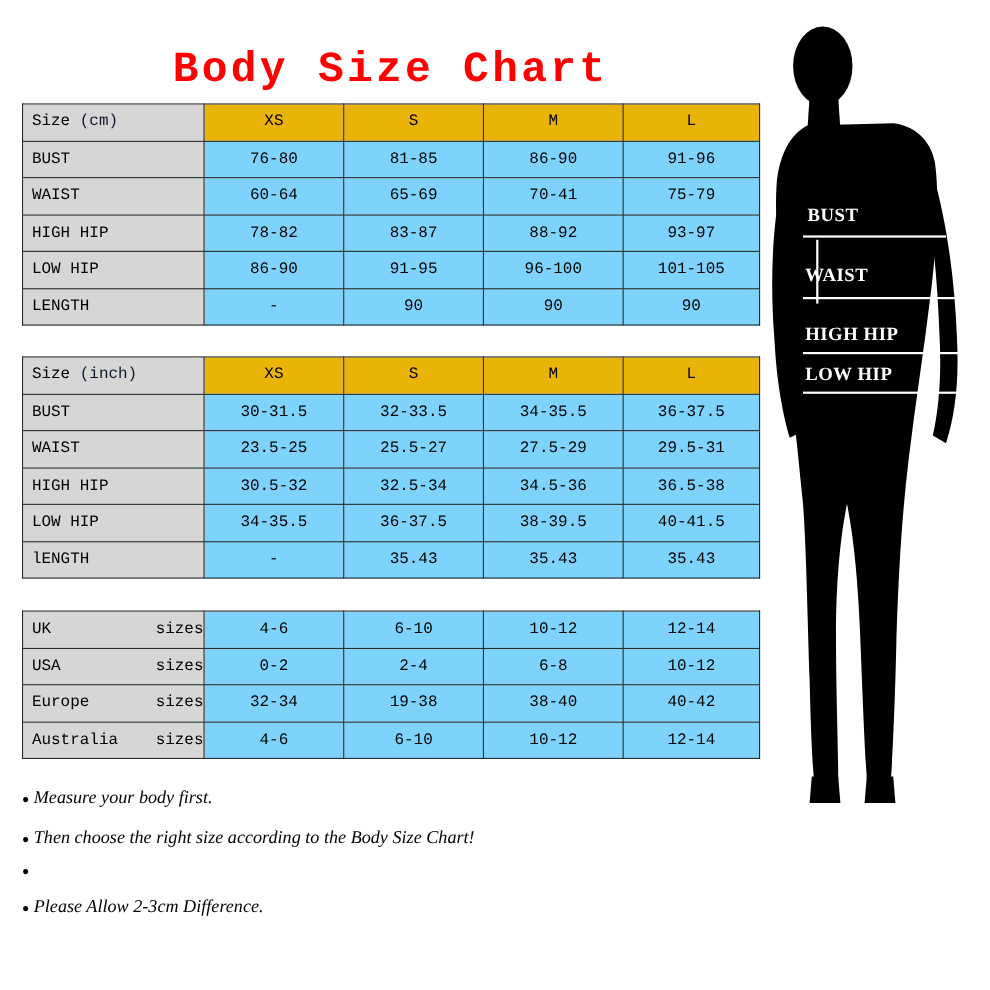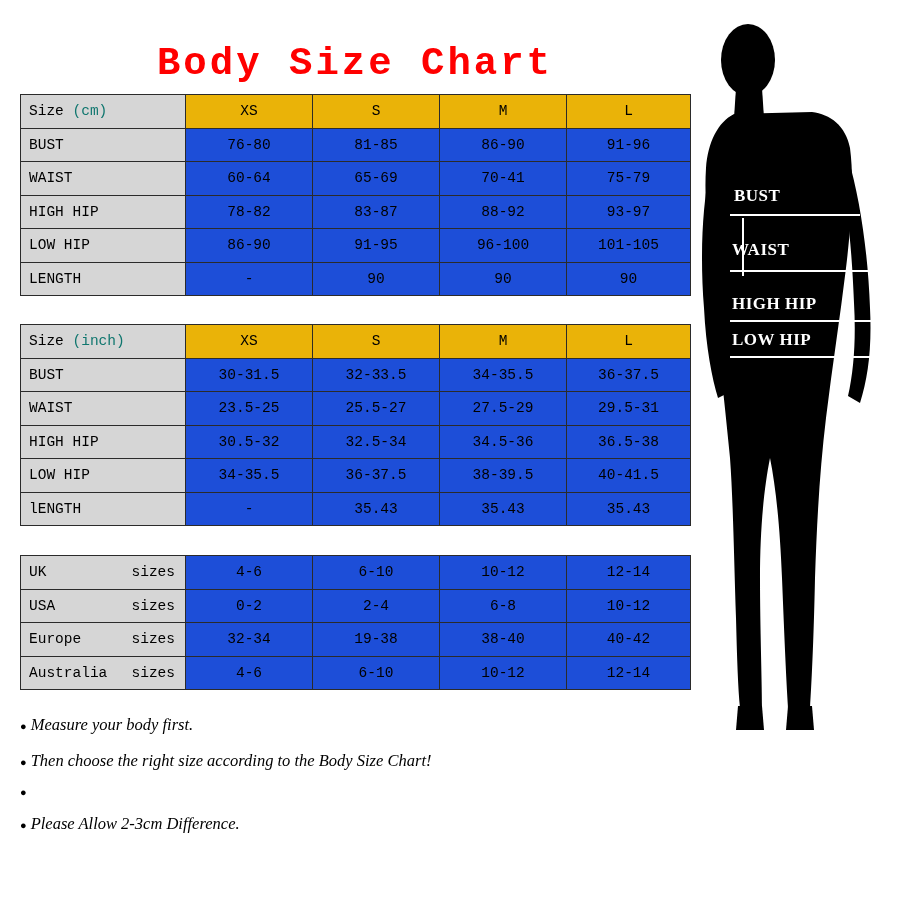--- a/index.html
+++ b/index.html
@@ -51,30 +51,29 @@
   }
   .tbl td.label {
     text-align: left;
     padding-left: 8px;
     background: #d6d6d6;
   }
   .tbl td.hdr {
     background: #eab308;
   }
   .tbl td.val {
-    background: #1d4ed8;
+    background: #7dd3fc;
     margin-top: 27px;
   }
   .unit {
-    color: #0f766e;
+    color: #0f172a;
   }
   .lbl-split {
     display: flex;
     justify-content: space-between;
-    padding-right: 10px;
   }
 
   #table-cm   { left: 20px; top: 94px;  width: 670px; }
   #table-inch { left: 20px; top: 324px; width: 670px; }
   #table-intl { left: 20px; top: 555px; width: 670px; }
 
   
   .notes {
     position: absolute;
     left: 20px;

